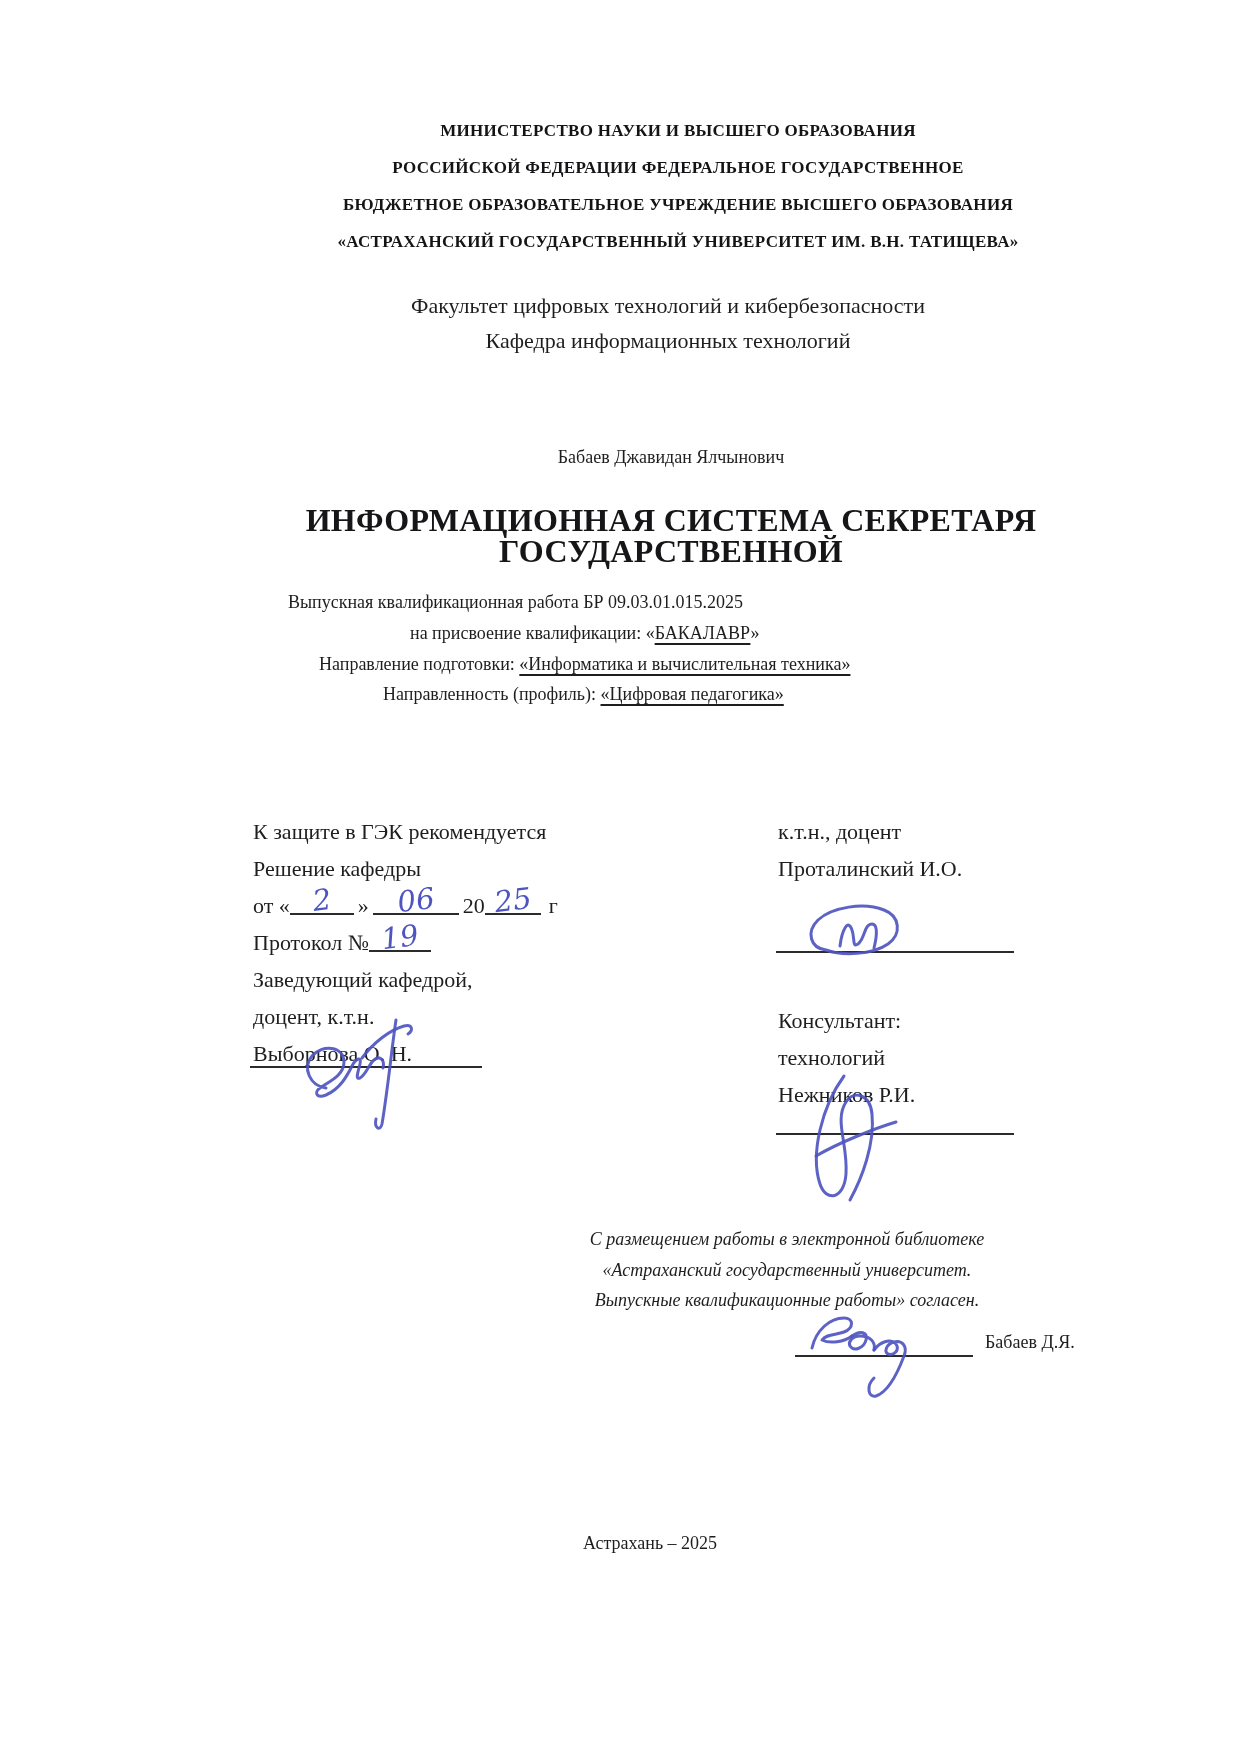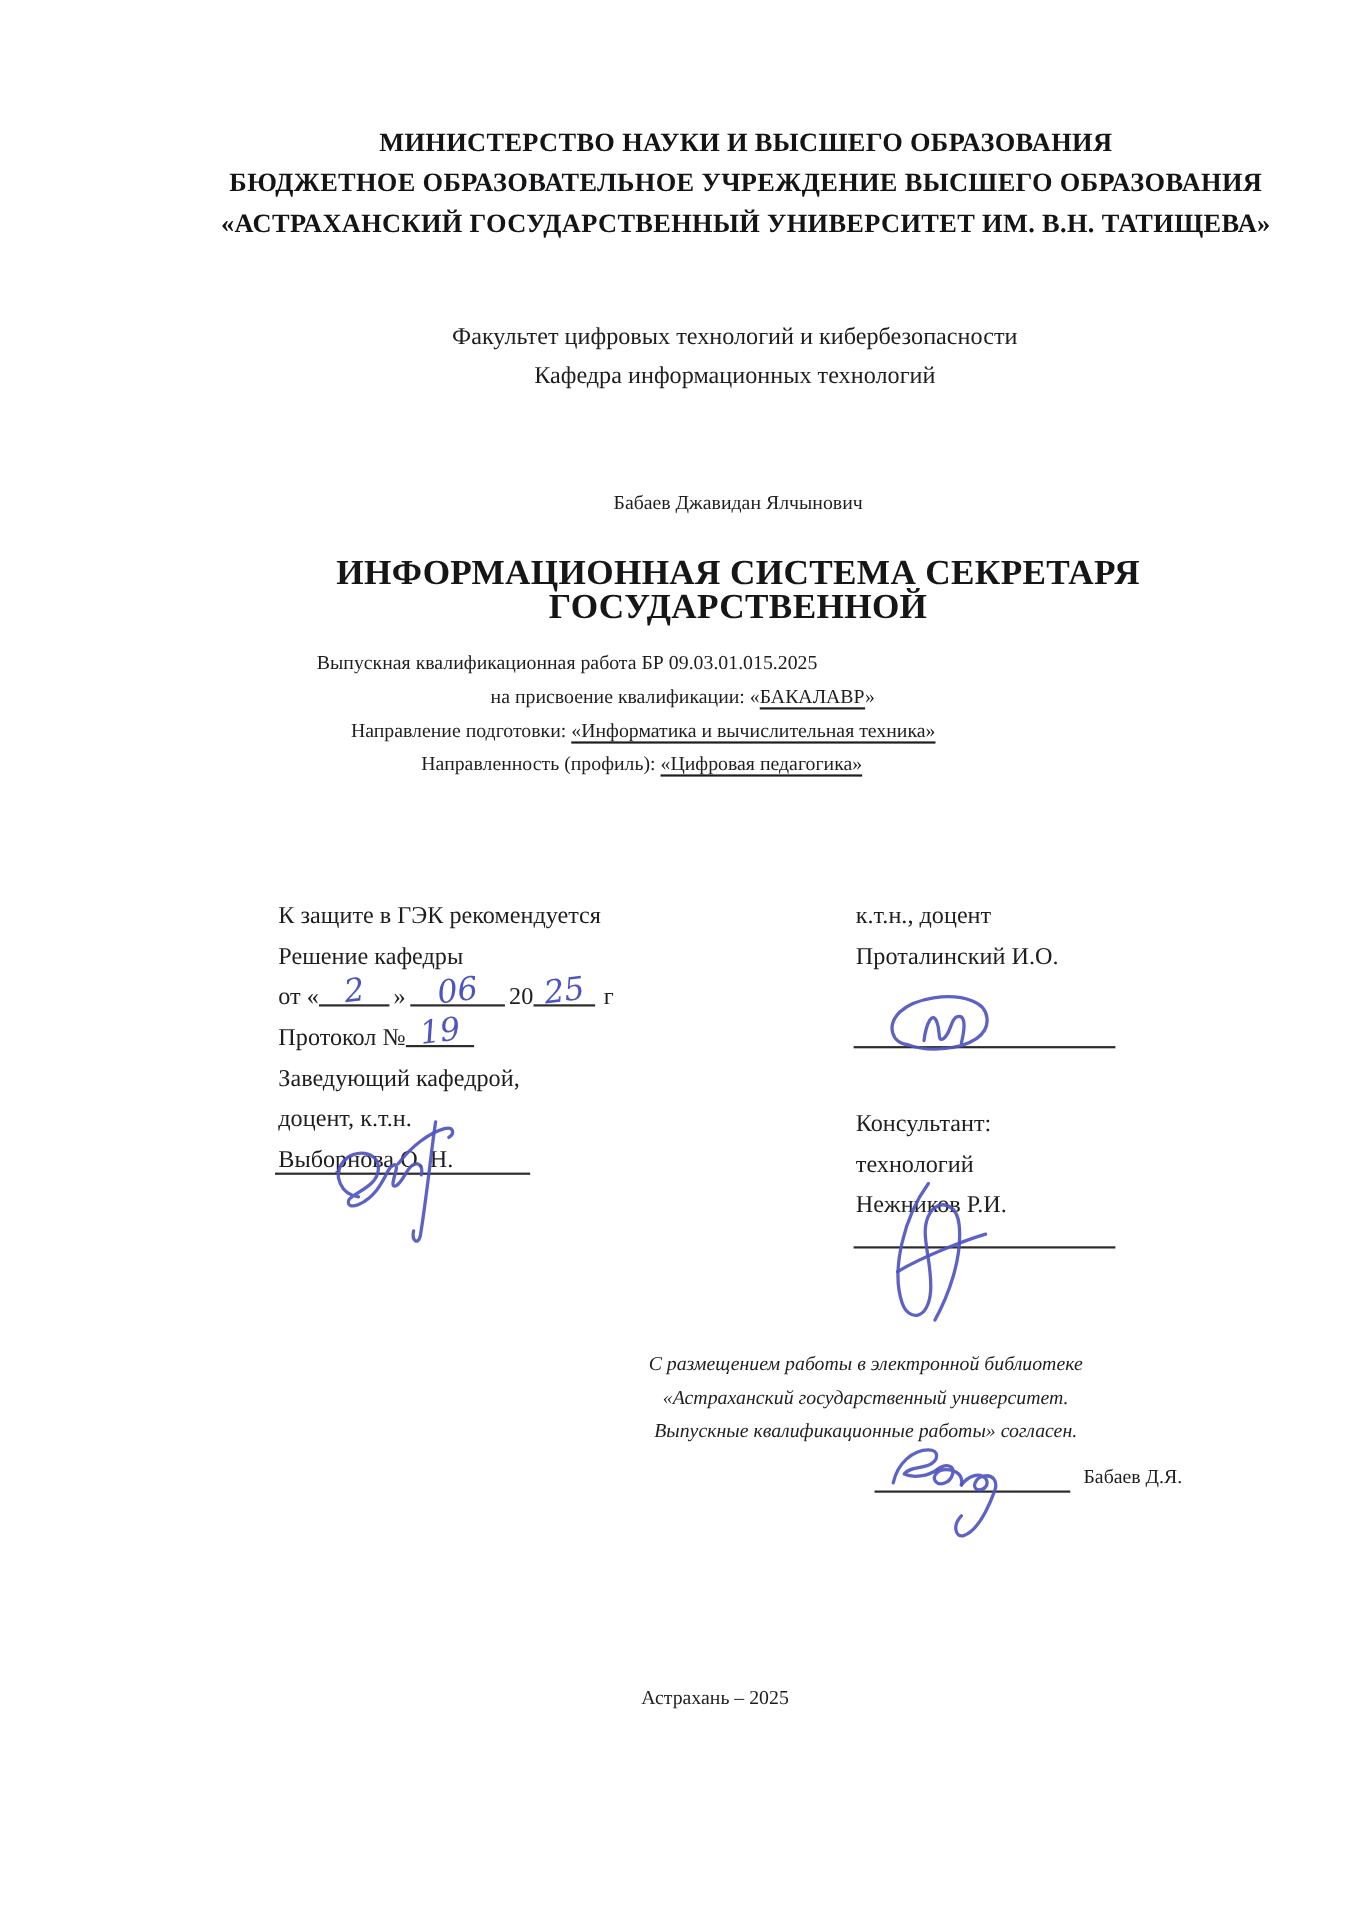--- a/index.html
+++ b/index.html
@@ -3,21 +3,21 @@
 <meta charset="utf-8">
 <style>
   :root { --ink:#4f55c0; }
   html,body { margin:0; padding:0; background:#ffffff; }
   .page {
     position:relative; width:1240px; height:1754px; background:#fff;
     font-family:"Liberation Serif", serif; color:#1e1e20; overflow:hidden;
   }
   .abs { position:absolute; }
   .center { text-align:center; }
-  .hdr  { font-size:24px; font-weight:bold; line-height:37px; letter-spacing:.3px; color:#141416; }
+  .hdr  { font-size:17px; font-weight:bold; line-height:37px; letter-spacing:.3px; color:#141416; }
   .ttl  { font-size:32px; font-weight:bold; line-height:31px; letter-spacing:.3px; color:#161618; }
   .t22  { font-size:22px; line-height:35px; }
   .q22  { font-size:18px; white-space:nowrap; }
   .blk  { font-size:22px; line-height:37px; }
   .it   { font-style:italic; }
   .u    { text-decoration:underline; text-underline-offset:4px; text-decoration-thickness:2px; }
   .blank{ display:inline-block; border-bottom:2px solid #2b2b2b; position:relative; transform:translateY(2px); height:14px; }
   .w64{width:64px}.w86{width:86px}.w56{width:56px}.w62{width:62px}
   .gap4{margin-left:4px}.gap8{margin-left:8px}
   .hw {
@@ -29,38 +29,39 @@
   svg.sig { position:absolute; overflow:visible; }
   svg.sig path { fill:none; stroke:var(--ink); stroke-width:3; stroke-linecap:round; stroke-linejoin:round; opacity:.92; }
 </style>
 </head>
 <body>
 
 <div class="page">
 
   <div class="abs center hdr" style="left:138px; top:112px; width:1080px;">
     <div>МИНИСТЕРСТВО НАУКИ И ВЫСШЕГО ОБРАЗОВАНИЯ</div>
+    <div>РОССИЙСКОЙ ФЕДЕРАЦИИ ФЕДЕРАЛЬНОЕ ГОСУДАРСТВЕННОЕ</div>
     <div>БЮДЖЕТНОЕ ОБРАЗОВАТЕЛЬНОЕ УЧРЕЖДЕНИЕ ВЫСШЕГО ОБРАЗОВАНИЯ</div>
     <div>«АСТРАХАНСКИЙ ГОСУДАРСТВЕННЫЙ УНИВЕРСИТЕТ ИМ. В.Н. ТАТИЩЕВА»</div>
   </div>
 
   <div class="abs center t22" style="left:128px; top:288px; width:1080px;">
     <div>Факультет цифровых технологий и кибербезопасности</div>
     <div>Кафедра информационных технологий</div>
   </div>
 
   <div class="abs center q22" style="left:131px; top:447px; width:1080px;">Бабаев Джавидан Ялчынович</div>
 
   <div class="abs center ttl" style="left:131px; top:505px; width:1080px;">
     <div>ИНФОРМАЦИОННАЯ СИСТЕМА СЕКРЕТАРЯ ГОСУДАРСТВЕННОЙ</div>
   </div>
 
   <div class="abs q22" style="left:288px; top:592px;">Выпускная квалификационная работа БР 09.03.01.015.2025</div>
 
-  <div class="abs q22" style="left:410px; top:623px;margin-left:36px;">
+  <div class="abs q22" style="left:410px; top:623px;">
     <span>на присвоение квалификации: «</span><span class="u">БАКАЛАВР</span><span>»</span>
   </div>
 
   <div class="abs q22" style="left:319px; top:654px;">
     <span>Направление подготовки: </span><span class="u">«Информатика и вычислительная техника»</span>
   </div>
 
   <div class="abs q22" style="left:383px; top:684px;">
     <span>Направленность (профиль): </span><span class="u">«Цифровая педагогика»</span>
   </div>

